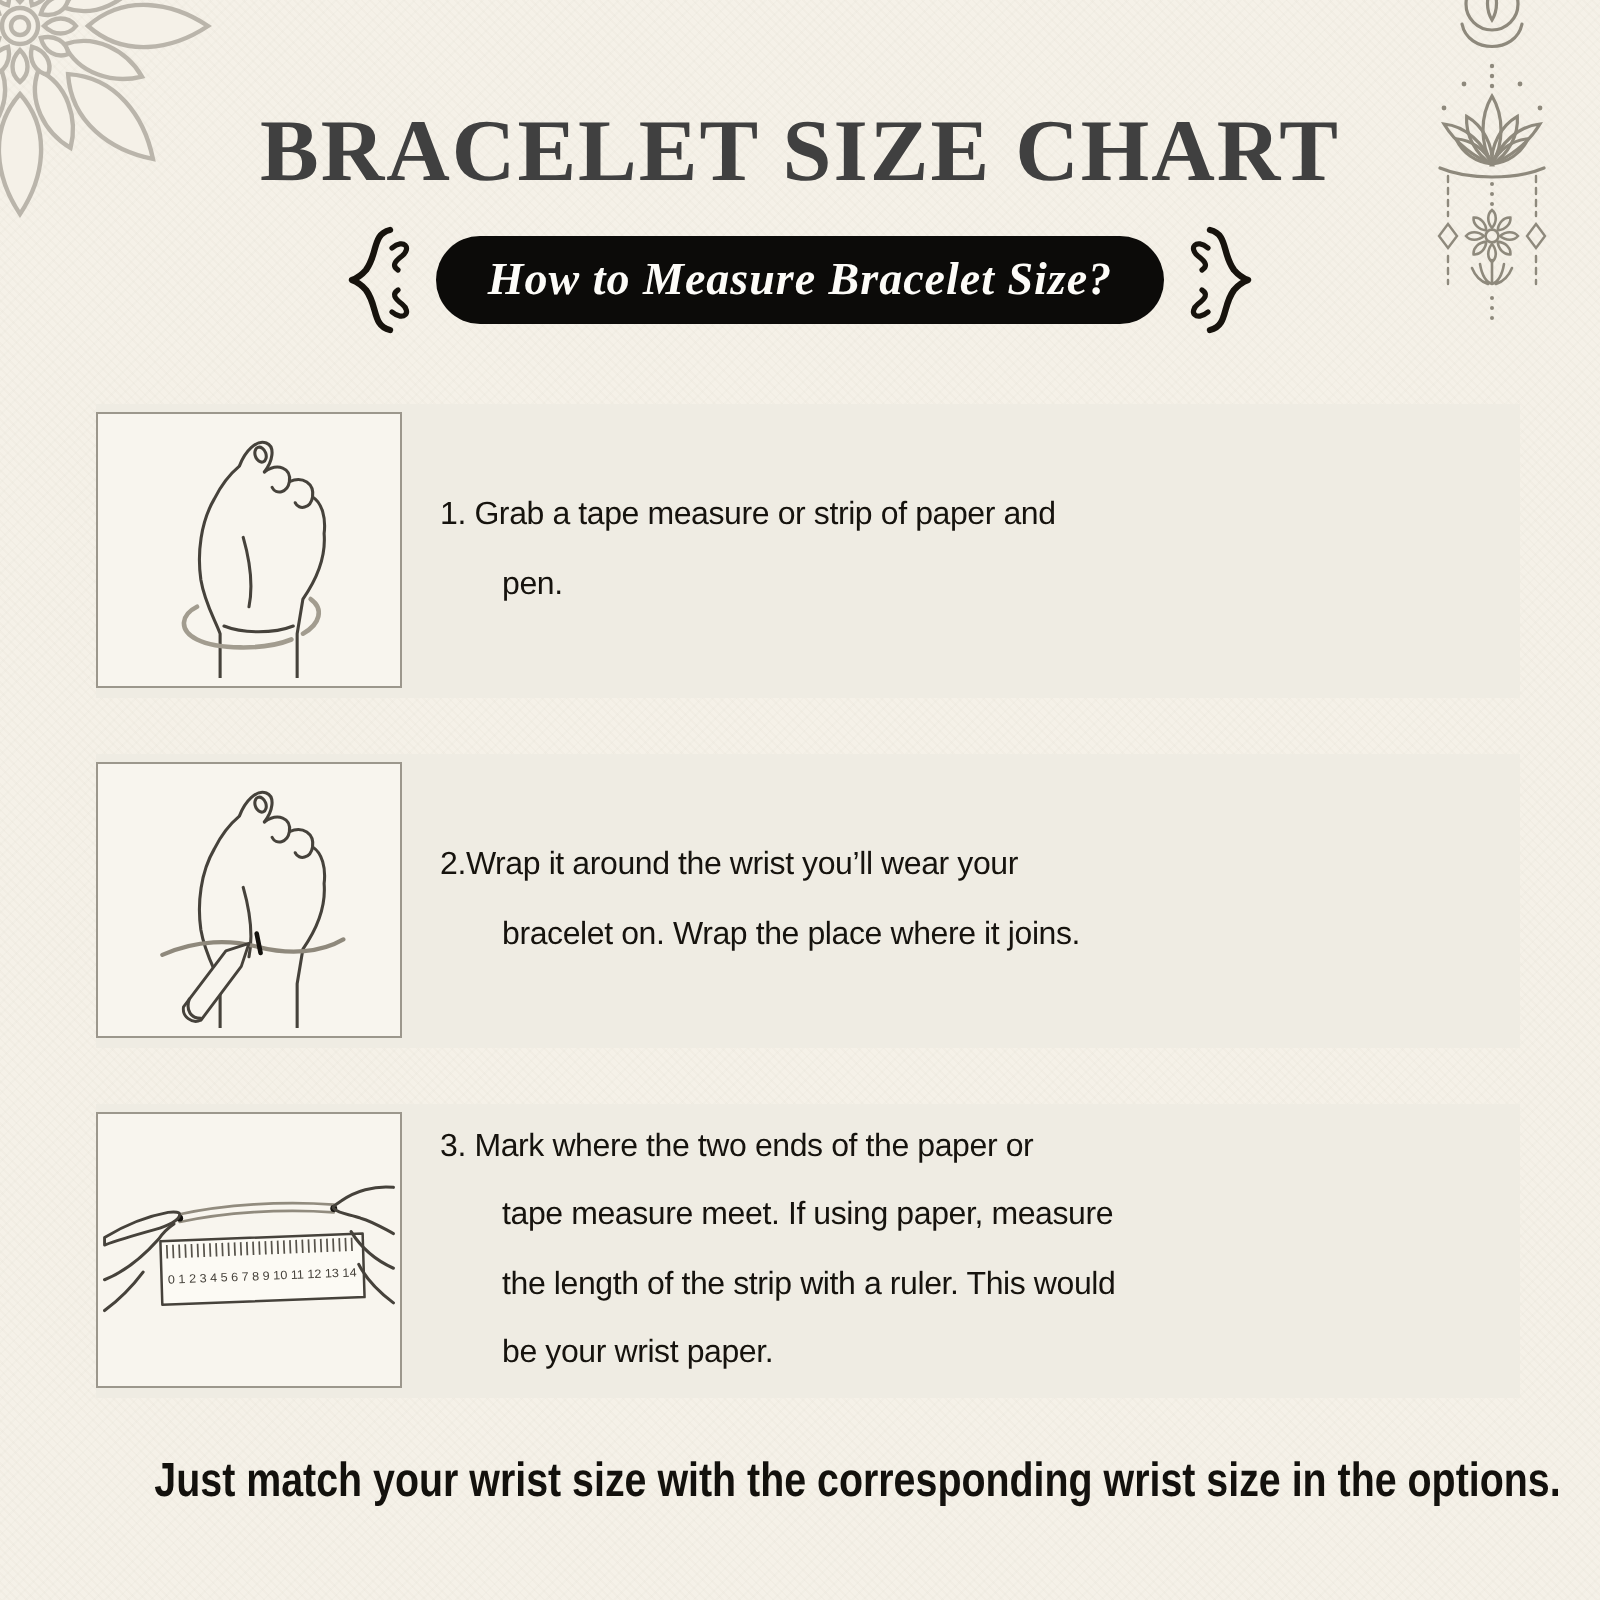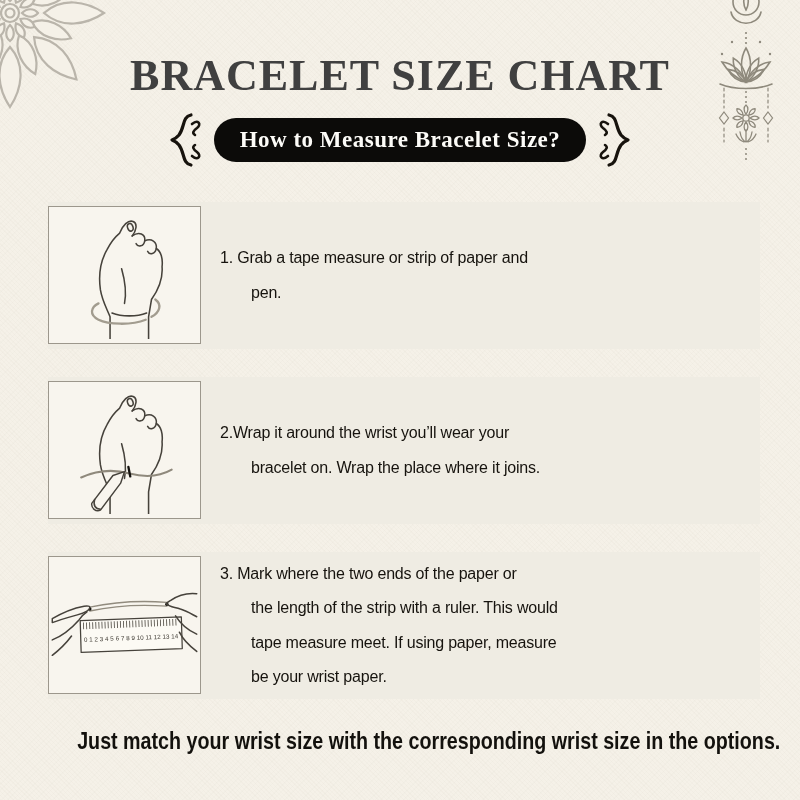--- a/index.html
+++ b/index.html
@@ -14,21 +14,21 @@
   }
   .mandala{position:absolute;left:-10px;top:-8px;width:205px;height:205px;}
   .lotus-ornament{position:absolute;right:6px;top:0;width:96px;height:190px;}
   .page-title{
     position:absolute;top:50px;left:0;width:100%;text-align:center;
     font-family:"Liberation Serif", serif;font-weight:bold;font-size:44px;
     letter-spacing:1px;color:#404040;margin:0;
   }
   .badge-row{
     position:absolute;top:114px;left:0;width:100%;height:52px;
-    display:flex;justify-content:center;align-items:center;gap:13px;
+    display:flex;justify-content:center;align-items:center;gap:13px;font-style:italic;
   }
   .badge-pill{
     display:flex;align-items:center;height:44px;border-radius:22px;
     background:#0c0b09;color:#fdfcf8;padding:0 26px;
     font-family:"Liberation Serif", serif;font-weight:bold;font-size:23px;letter-spacing:0.5px;
     white-space:nowrap;
   }
   .brace{width:36px;height:58px;}
   .brace.right{transform:scaleX(-1);}
   .rows{position:absolute;top:202px;left:48px;width:712px;}
@@ -233,22 +233,22 @@
         <path d="M0,62 C10,56 22,51 33,49 C37,48.5 39,49 39,50 C39,53 33,56 26,58 C17,60.5 8,63 0,66 Z" fill="#f8f5ee" stroke="#46423b" stroke-width="1.5" stroke-linejoin="round"></path>
         <path class="lineart" d="M0,84 C10,80 20,72 28,63 C30,60 33,57 36,55" stroke-width="1.5"></path>
         <path class="lineart" d="M0,100 C8,94 14,88 20,80" stroke-width="1.5"></path>
         <path class="lineart" d="M150,36 C140,35 130,38 123,43 C120,45 118,46 119,47 C122,50 128,50 133,52 C140,54 146,58 150,60" stroke-width="1.5"></path>
         <path class="lineart" d="M150,78 C141,74 133,67 128,59" stroke-width="1.5"></path>
         <path class="lineart" d="M150,96 C142,90 136,84 132,76" stroke-width="1.5"></path>
       </svg>
     </div>
     <div class="steptext">
       <div class="step-line">3. Mark where the two ends of the paper or</div>
+      <div class="step-line cont">tape measure meet. If using paper, measure</div>
       <div class="step-line cont">the length of the strip with a ruler. This would</div>
-      <div class="step-line cont">tape measure meet. If using paper, measure</div>
       <div class="step-line cont">be your wrist paper.</div>
     </div>
   </div>
 
 </div>
 
 <div class="footer-note">
   <span>Just match your wrist size with the corresponding wrist size in the options.</span>
 </div>
 

